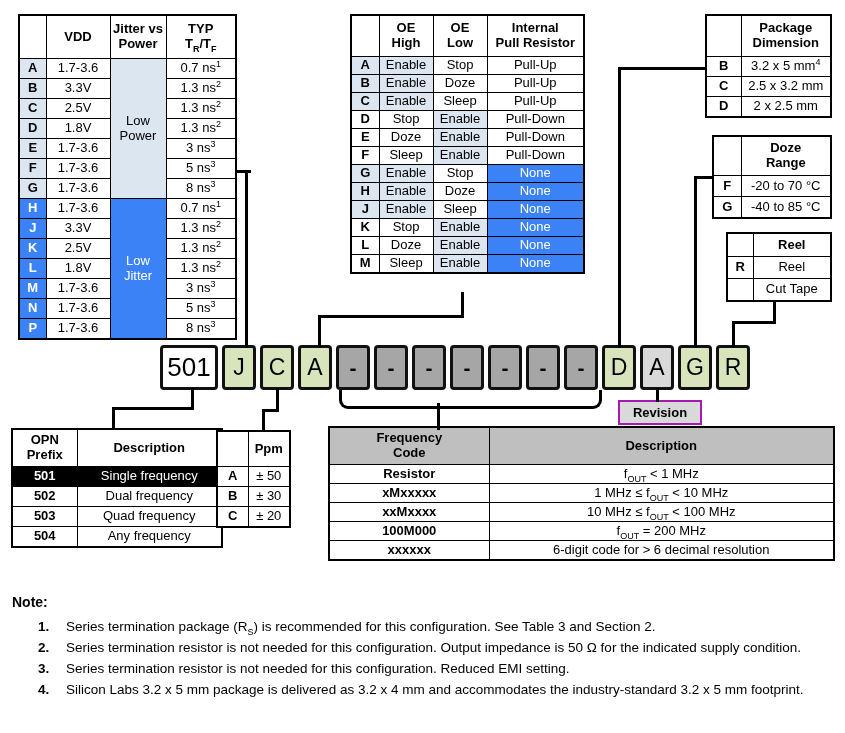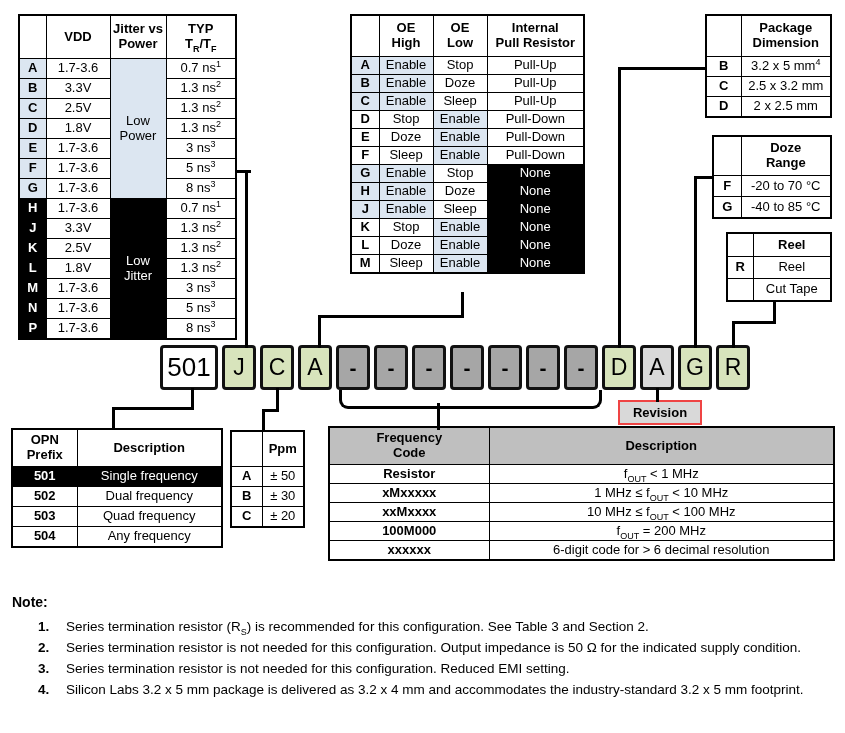--- a/index.html
+++ b/index.html
@@ -4,21 +4,21 @@
 <style>
   html,body{margin:0;padding:0;background:#fff;}
   .page{position:relative;width:845px;height:733px;background:#ffffff;
         font-family:"Liberation Sans",sans-serif;color:#000;overflow:hidden;}
   .tbl{position:absolute;border-collapse:collapse;table-layout:fixed;text-align:center;
        border:2px solid #000;background:#fff;}
   .tbl th,.tbl td{border:1px solid #000;padding:0 2px;font-size:13px;line-height:1.12;overflow:hidden;}
   .tbl th{font-weight:bold;}
   .ltr{font-weight:bold;}
   .hl{background:#dce6f1;}
-  .inv{background:#000000;color:#fff;}
+  .inv{background:#3b82f6;color:#fff;}
   tr.inv td{background:#000;color:#fff;}
   .grp{font-weight:normal;}
   sup{font-size:9px;line-height:0;}
   sub{font-size:9px;line-height:0;}
   
   .t-vdd thead th{height:42px;} .t-vdd td{height:19px;}
   .t-oe thead th{height:40px;}  .t-oe td{height:17px;}
   .t-pkg thead th{height:40px;} .t-pkg td{height:19px;}
   .t-temp thead th{height:38px;}.t-temp td{height:20px;}
   .t-reel thead th{height:22px;}.t-reel td{height:21px;}
@@ -28,21 +28,21 @@
   .code{font-weight:bold;}
   
   .pn{position:absolute;left:160px;top:345px;height:45px;display:flex;align-items:stretch;}
   .pnbox{box-sizing:border-box;height:45px;width:34px;margin-left:4px;border:3px solid #111;
          border-radius:4px;display:flex;align-items:center;justify-content:center;font-size:23px;}
   .pnbox.prefix{width:58px;margin-left:0;background:#fff;font-size:26px;}
   .pnbox.option{background:#d8e4bc;}
   .pnbox.placeholder{background:#a6a6a6;font-weight:bold;font-size:21px;}
   .pnbox.revision{background:#d9d9d9;}
   .revlabel{position:absolute;left:618px;top:400px;width:80px;height:21px;background:#d9d9d9;
-            border:2px solid #ef4444;font-weight:bold;font-size:13px;display:flex;align-items:center;justify-content:center;}
+            border:2px solid #a21caf;font-weight:bold;font-size:13px;display:flex;align-items:center;justify-content:center;}
   
   .ln{position:absolute;background:#000;}
   .brace{position:absolute;left:339px;top:390px;width:257px;height:16px;border:3px solid #000;border-top:none;
          border-bottom-left-radius:9px;border-bottom-right-radius:9px;}
   
   .notes{position:absolute;left:12px;top:594px;width:805px;font-size:13.5px;}
   .notes .title{font-weight:bold;font-size:14px;margin-bottom:7px;}
   .note-item{display:flex;margin:2px 0 2px 26px;line-height:1.42;}
   .note-item .num{font-weight:bold;flex:none;width:20px;}
   .note-item .txt{margin-left:8px;}
@@ -361,21 +361,21 @@
           <td class="ltr">503</td>
           <td><span>Quad frequency</span></td>
         </tr>
         <tr>
           <td class="ltr">504</td>
           <td><span>Any frequency</span></td>
         </tr>
       </tbody>
   </table>
 
-  <table class="tbl t-ppm" style="left:230px;top:430px;">
+  <table class="tbl t-ppm" style="left:216px;top:430px;">
     <colgroup>
         <col style="width:31px">
         <col style="width:42px">
       </colgroup>
     <thead>
       <tr>
         <th></th>
         <th>Ppm</th>
       </tr>
     </thead>
@@ -502,21 +502,21 @@
   <div class="ln" style="left:773px;top:300px;width:3px;height:24px;"></div>
   <div class="ln" style="left:732px;top:321px;width:44px;height:3px;"></div>
   <div class="ln" style="left:732px;top:321px;width:3px;height:27px;"></div>
   <div class="ln" style="left:656px;top:388px;width:3px;height:14px;"></div>
 
   <div class="notes">
     <div class="title">Note:</div>
     <div id="notes-list">
         <div class="note-item">
           <span class="num">1.</span>
-          <div class="txt"><span>Series termination resistor (R</span><sub>S</sub><span>) is recommended for this configuration. See Table 3 and Section 2.</span></div>
+          <div class="txt"><span>Series termination package (R</span><sub>S</sub><span>) is recommended for this configuration. See Table 3 and Section 2.</span></div>
         </div>
         <div class="note-item">
           <span class="num">2.</span>
           <div class="txt"><span>Series termination resistor is not needed for this configuration. Output impedance is 50 Ω for the indicated supply condition.</span></div>
         </div>
         <div class="note-item">
           <span class="num">3.</span>
           <div class="txt"><span>Series termination resistor is not needed for this configuration. Reduced EMI setting.</span></div>
         </div>
         <div class="note-item">

